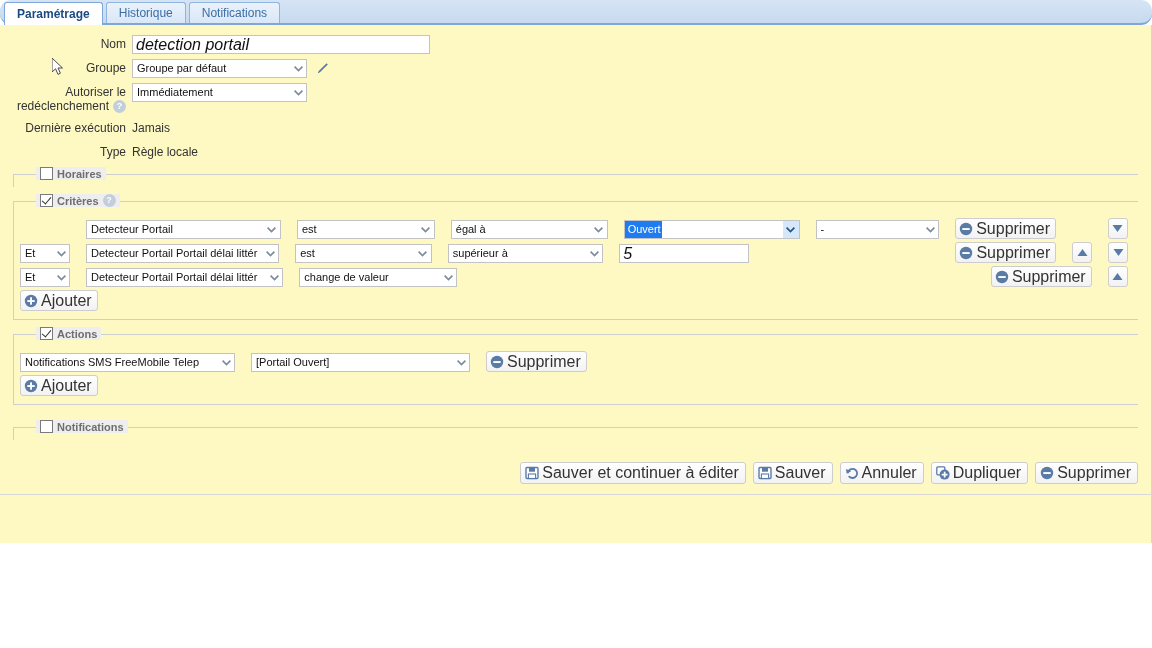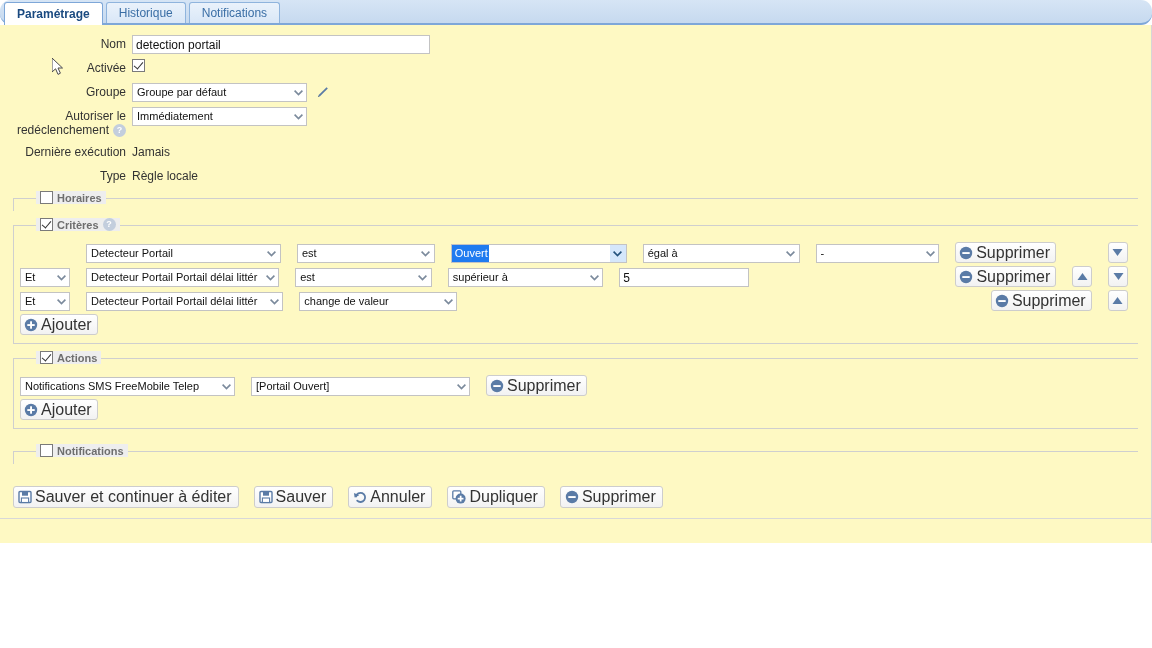--- a/index.html
+++ b/index.html
@@ -76,28 +76,29 @@
     box-sizing: border-box;
     font-size: 12px;
     color: #333;
     line-height: 19px;
   }
   .flabel.two { line-height: 14px; padding-top: 2px; }
   .fctl { flex: 1; }
 
   input.txt {
     font-family: "Liberation Sans", sans-serif;
-    font-size: 12px;
+    font-size: 16px;
     height: 19px;
     box-sizing: border-box;
     border: 1px solid #c3c3c3;
     background: #fff;
     padding: 0 3px;
     color: #111;
     outline: none;
+    font-style: italic;
   }
   .static { line-height: 19px; font-size: 12px; color: #333; }
 
   
   .cbx {
     display: inline-block;
     width: 13px; height: 13px;
     border: 1px solid #7a7a7a;
     background: #fff;
     box-sizing: border-box;
@@ -211,23 +212,24 @@
     color: #333;
     cursor: pointer;
     white-space: nowrap;
   }
   .btn.sq { width: 21px; padding: 0; justify-content: center; }
 
   .ico { width: 14px; height: 14px; flex: 0 0 14px; display:block; }
 
   .toolbar {
     display: flex;
-    gap: 15px;
+    gap: 7px;
     padding: 10px 13px;
     align-items: center;
+    justify-content: flex-end;
   }
   .toolbar .btn { height: 22px; padding: 0 6px 0 4px; }
   .hsep { height:1px; background:#d8d8d8; margin: 0 0 0 0; }
 </style>
 </head>
 <body>
 
 <div class="tabbar">
   <div class="tab active">Paramétrage</div>
   <div class="tab">Historique</div>
@@ -242,26 +244,20 @@
 
   <div class="form">
 
     <div class="frow">
       <div class="flabel">Nom</div>
       <div class="fctl">
         <input class="txt" style="width: 298px;" value="detection portail">
       </div>
     </div>
 
-    <div class="frow">
-      <div class="flabel">Activée</div>
-      <div class="fctl">
-        <span class="cbx checked"></span>
-      </div>
-    </div>
 
     <div class="frow" style="margin-top:4px">
       <div class="flabel">Groupe</div>
       <div class="fctl" style="display:flex;align-items:center;gap:8px">
         <div class="sel" style="width:175px">
           <span class="sv">Groupe par défaut</span>
           <span class="sarrow">
             <svg width="9" height="6" viewBox="0 0 9 6">
                 <path d="M0.6,0.6 L4.5,4.6 L8.4,0.6" stroke="#7b8a9c" stroke-width="1.6" fill="none"></path>
               </svg>
@@ -337,34 +333,34 @@
               </span>
           </div>
           <div class="sel" style="width:145px">
             <span class="sv">est</span>
             <span class="sarrow">
                 <svg width="9" height="6" viewBox="0 0 9 6">
                   <path d="M0.6,0.6 L4.5,4.6 L8.4,0.6" stroke="#7b8a9c" stroke-width="1.6" fill="none"></path>
                 </svg>
               </span>
           </div>
+          <div class="sel" style="width:165px">
+            <span class="sv">égal à</span>
+            <span class="sarrow">
+                <svg width="9" height="6" viewBox="0 0 9 6">
+                  <path d="M0.6,0.6 L4.5,4.6 L8.4,0.6" stroke="#7b8a9c" stroke-width="1.6" fill="none"></path>
+                </svg>
+              </span>
+          </div>
           <div class="sel focused" style="width:185px">
             <span class="sv">Ouvert</span>
             <span class="filler"></span>
             <span class="sarrow">
                 <svg width="9" height="6" viewBox="0 0 9 6">
                   <path d="M0.6,0.6 L4.5,4.6 L8.4,0.6" stroke="#23527c" stroke-width="1.6" fill="none"></path>
-                </svg>
-              </span>
-          </div>
-          <div class="sel" style="width:165px">
-            <span class="sv">égal à</span>
-            <span class="sarrow">
-                <svg width="9" height="6" viewBox="0 0 9 6">
-                  <path d="M0.6,0.6 L4.5,4.6 L8.4,0.6" stroke="#7b8a9c" stroke-width="1.6" fill="none"></path>
                 </svg>
               </span>
           </div>
           <div class="sel" style="width:130px">
             <span class="sv">-</span>
             <span class="sarrow">
                 <svg width="9" height="6" viewBox="0 0 9 6">
                   <path d="M0.6,0.6 L4.5,4.6 L8.4,0.6" stroke="#7b8a9c" stroke-width="1.6" fill="none"></path>
                 </svg>
               </span>

